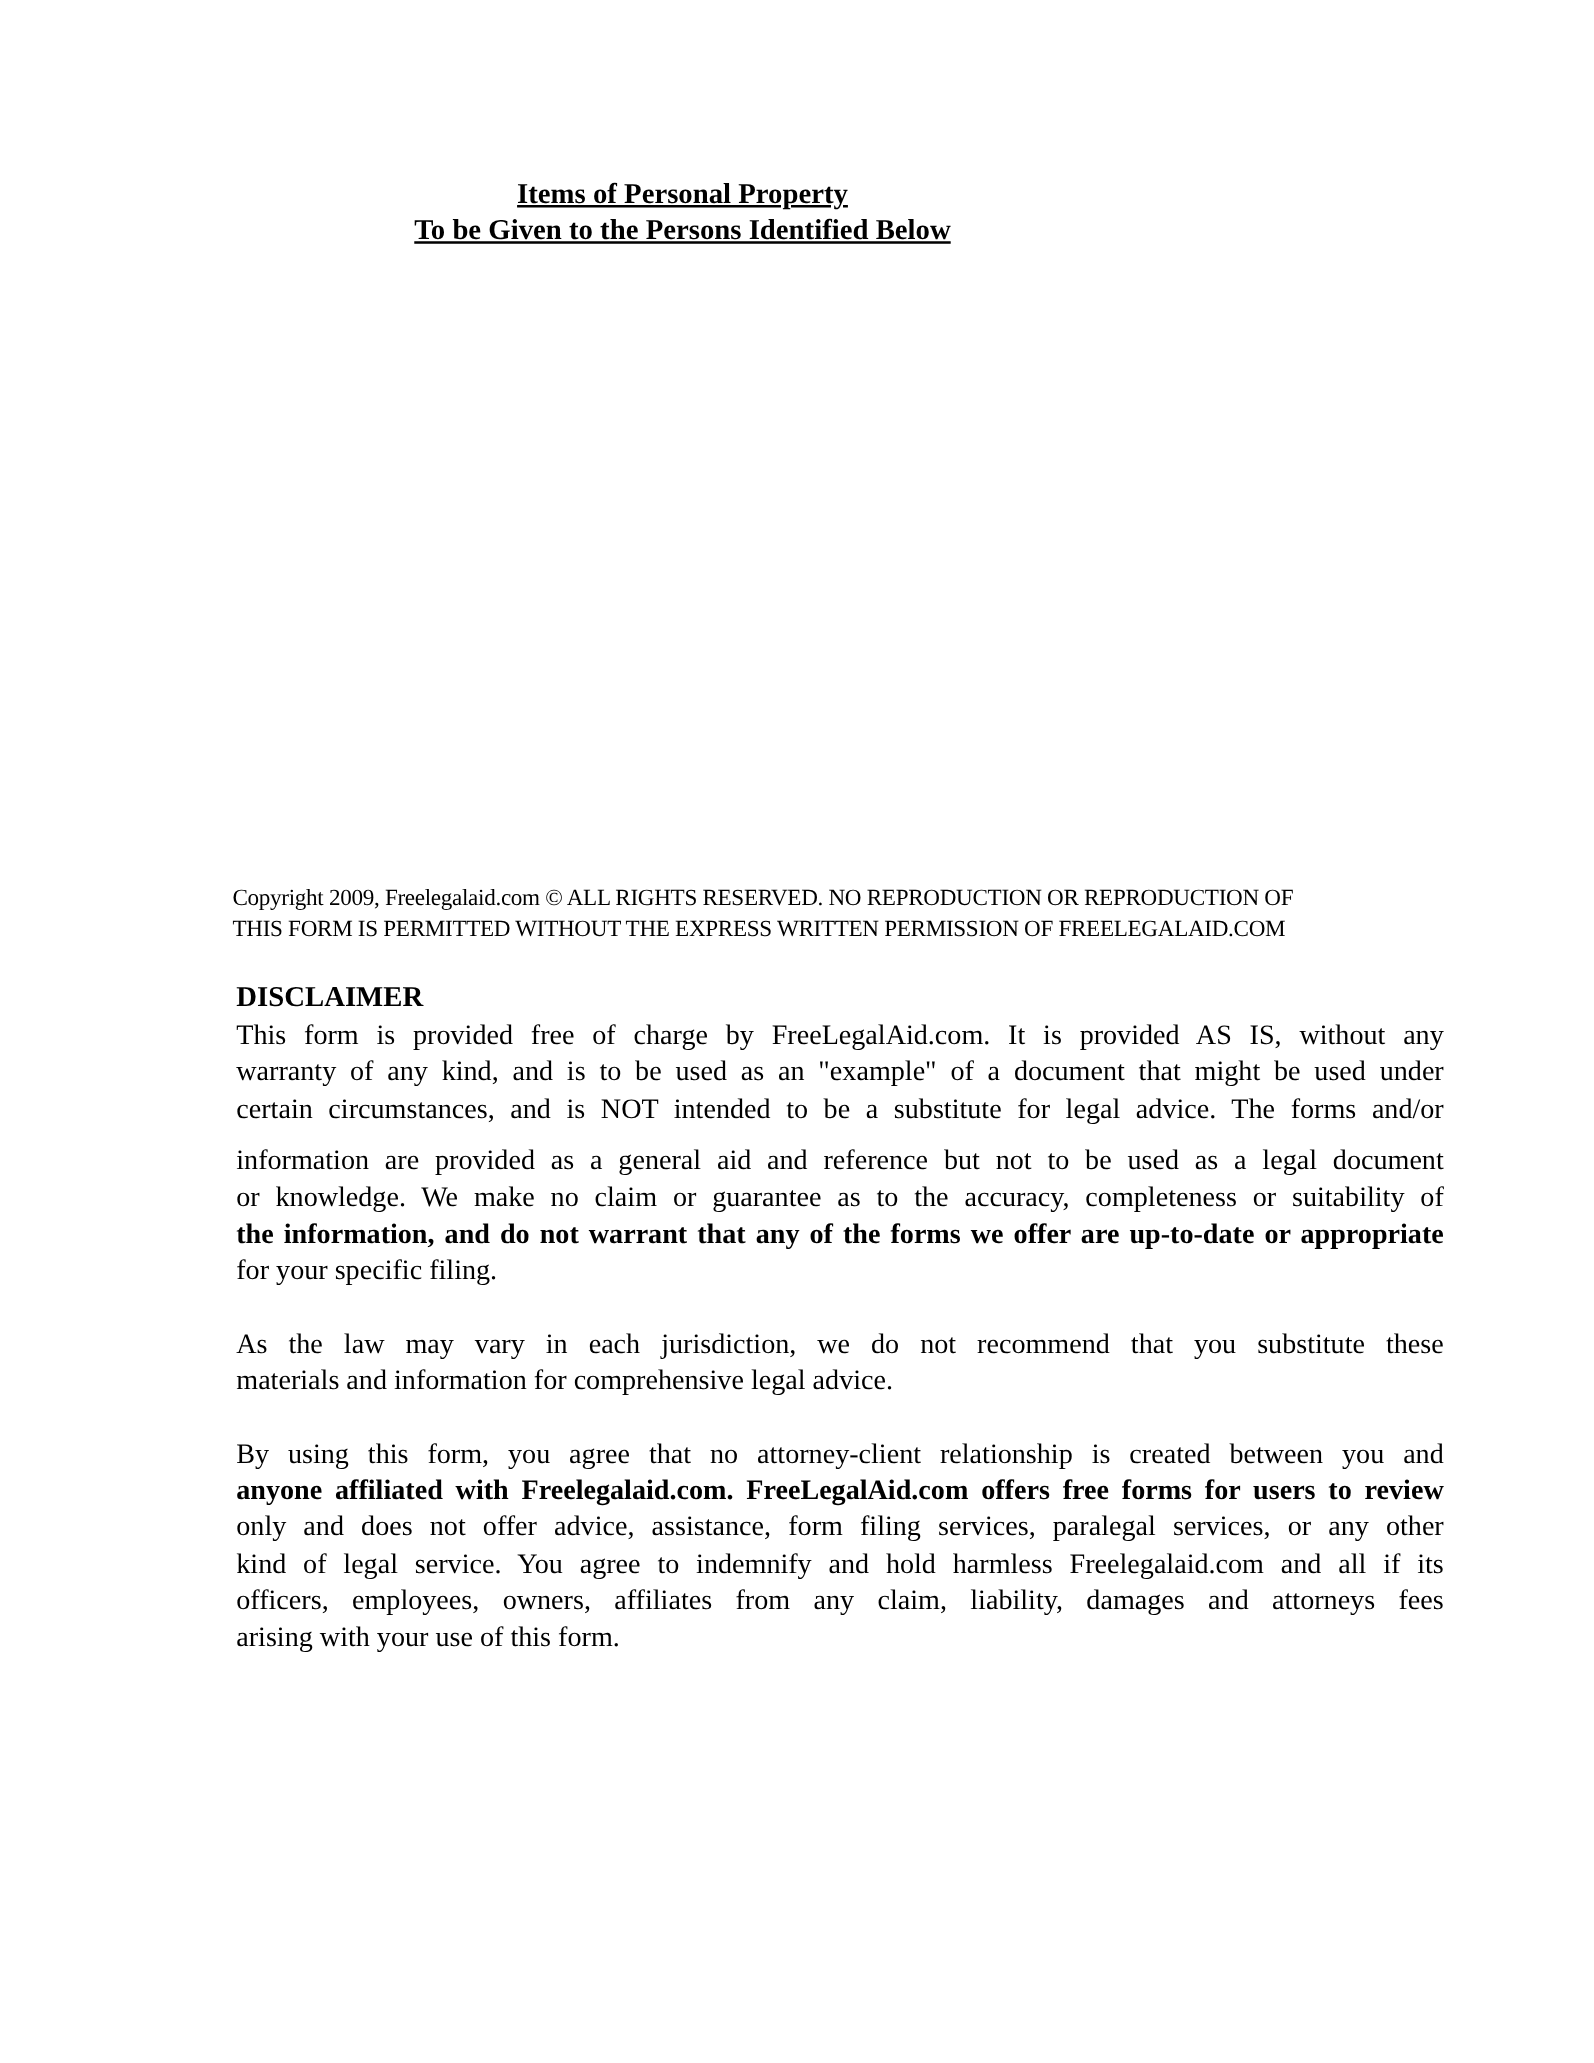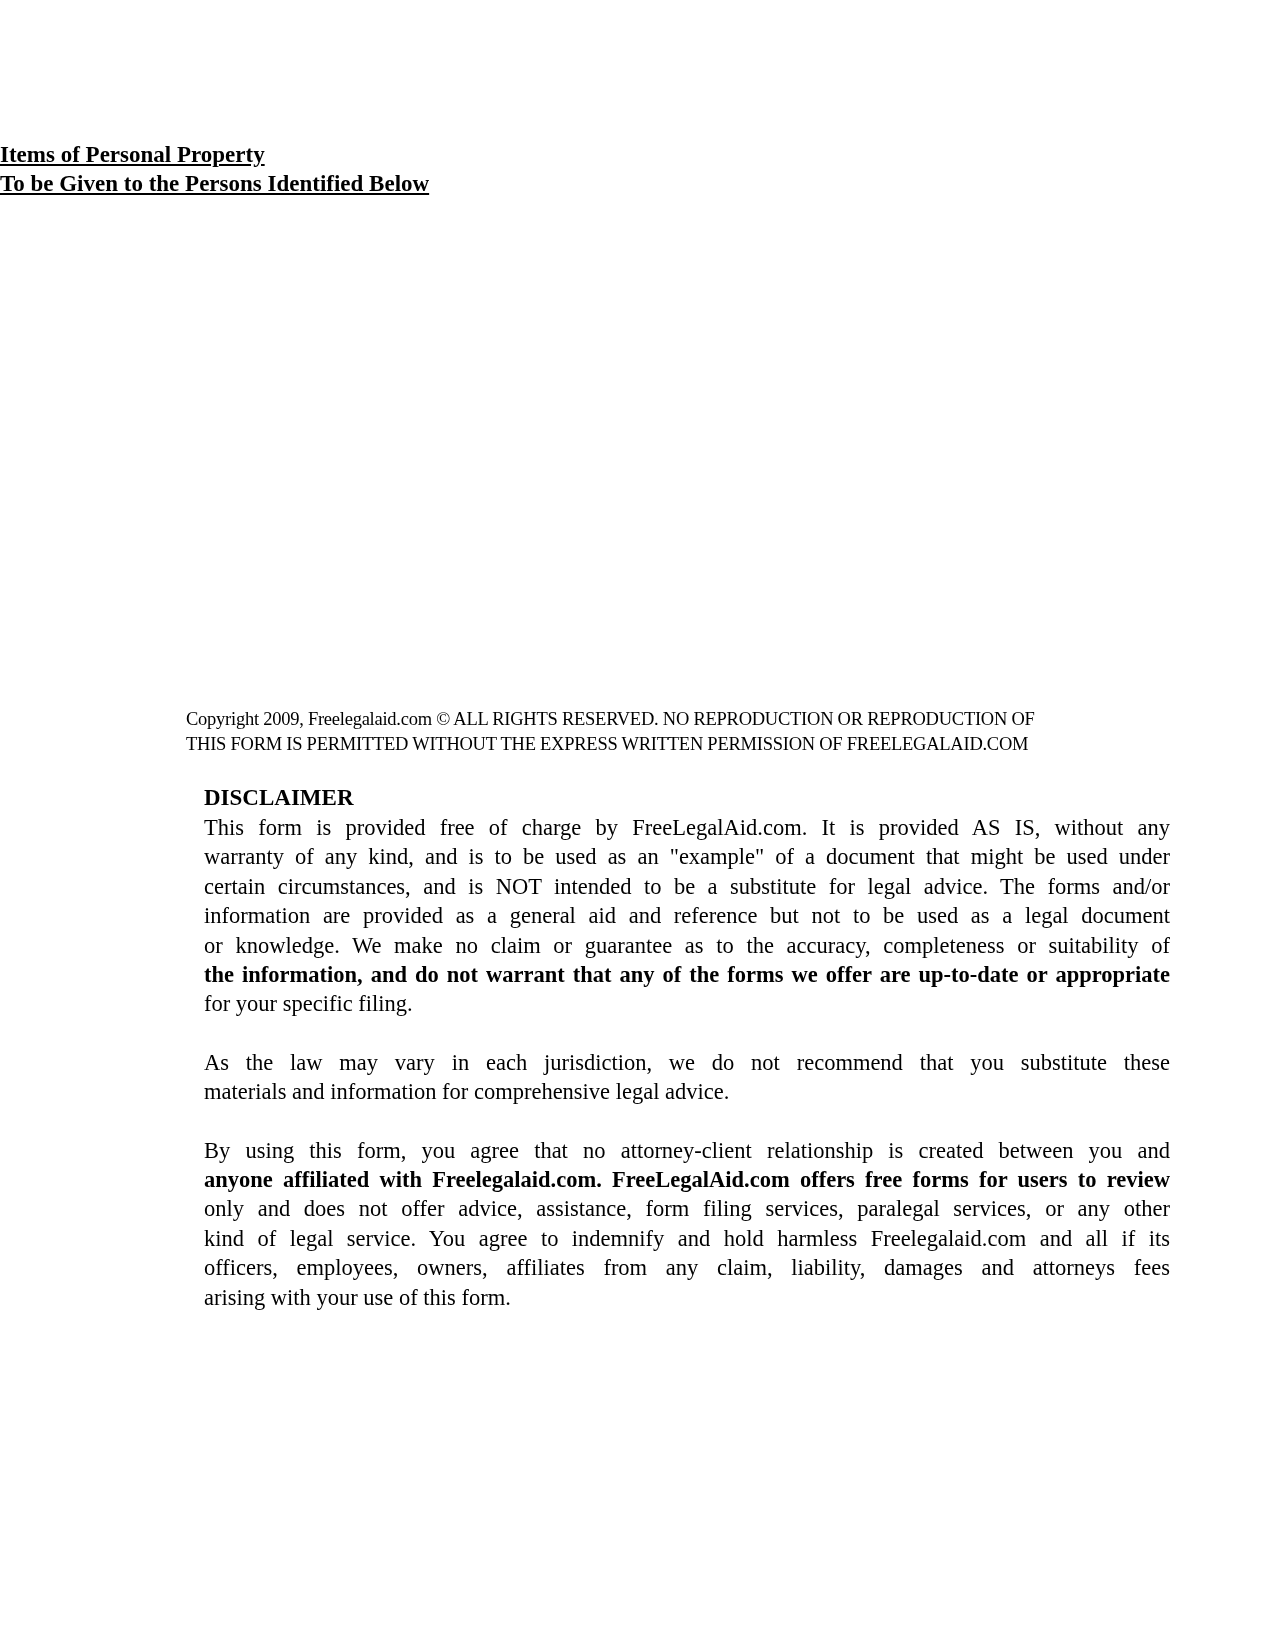--- a/index.html
+++ b/index.html
@@ -1,21 +1,21 @@
 <!DOCTYPE html>
 <html><head>
   <meta charset="utf-8">
   <style>
     html, body { margin: 0; padding: 0; background: #ffffff; }
     body { width: 1275px; height: 1650px; position: relative; overflow: hidden; color: #000; font-family: "Liberation Serif", "DejaVu Serif", serif; }
-    .title-block { position: absolute; top: 140px; left: 0; width: 1092px; }
+    .title-block { position: absolute; top: 140px; left: 0; width: 1092px; text-align: center; }
     .title-line { font-weight: bold; font-size: 23px; text-decoration: underline; line-height: 29px; display: block; }
     .copyright { position: absolute; top: 707px; left: 186px; width: 970px; font-size: 18.5px; line-height: 25px; letter-spacing: -0.25px; }
     .copyright span { display: block; white-space: nowrap; }
-    .disclaimer { position: absolute; top: 783px; left: 204px; width: 966px; }
+    .disclaimer { position: absolute; top: 783px; left: 189px; width: 966px; }
     .disc-heading { font-weight: bold; font-size: 23px; line-height: 30px; display: block; }
     .para { font-size: 22.5px; line-height: 29.4px; text-align: justify; margin: 0 0 29px 0; }
     .para .ln { display: block; text-align: justify; text-align-last: justify; white-space: nowrap; }
     .para .ln.last { text-align-last: left; }
   </style>
 </head>
 <body>
 
 <div class="title-block">
   <span class="title-line">Items of Personal Property</span>
@@ -27,21 +27,21 @@
   <span>THIS FORM IS PERMITTED WITHOUT THE EXPRESS WRITTEN PERMISSION OF FREELEGALAID.COM</span>
 </div>
 
 <div class="disclaimer">
   <span class="disc-heading">DISCLAIMER</span>
 
   <div class="para">
     <span class="ln" style="white-space: normal;">This form is provided free of charge by FreeLegalAid.com.  It is provided AS IS, without any</span>
     <span class="ln" style="white-space: normal;">warranty of any kind, and is to be used as an "example" of a document that might be used under</span>
     <span class="ln" style="white-space: normal;">certain circumstances, and is NOT intended to be a substitute for legal advice.  The forms and/or</span>
-    <span class="ln" style="white-space: normal;">information are provided as a general aid and reference but not to be used as a legal document</span>
+    <span class="ln" style="white-space: normal; margin-top: 12px;">information are provided as a general aid and reference but not to be used as a legal document</span>
     <span class="ln" style="white-space: normal;">or knowledge.  We make no claim or guarantee as to the accuracy, completeness or suitability of</span>
     <span class="ln" style="white-space: normal; font-weight: bold;">the information, and do not warrant that any of the forms we offer are up-to-date or appropriate</span>
     <span class="ln last" style="white-space: normal;">for your specific filing.</span>
   </div>
 
   <div class="para">
     <span class="ln" style="white-space: normal;">As the law may vary in each jurisdiction, we do not recommend that you substitute these</span>
     <span class="ln last" style="white-space: normal;">materials and information for comprehensive legal advice.</span>
   </div>
 

